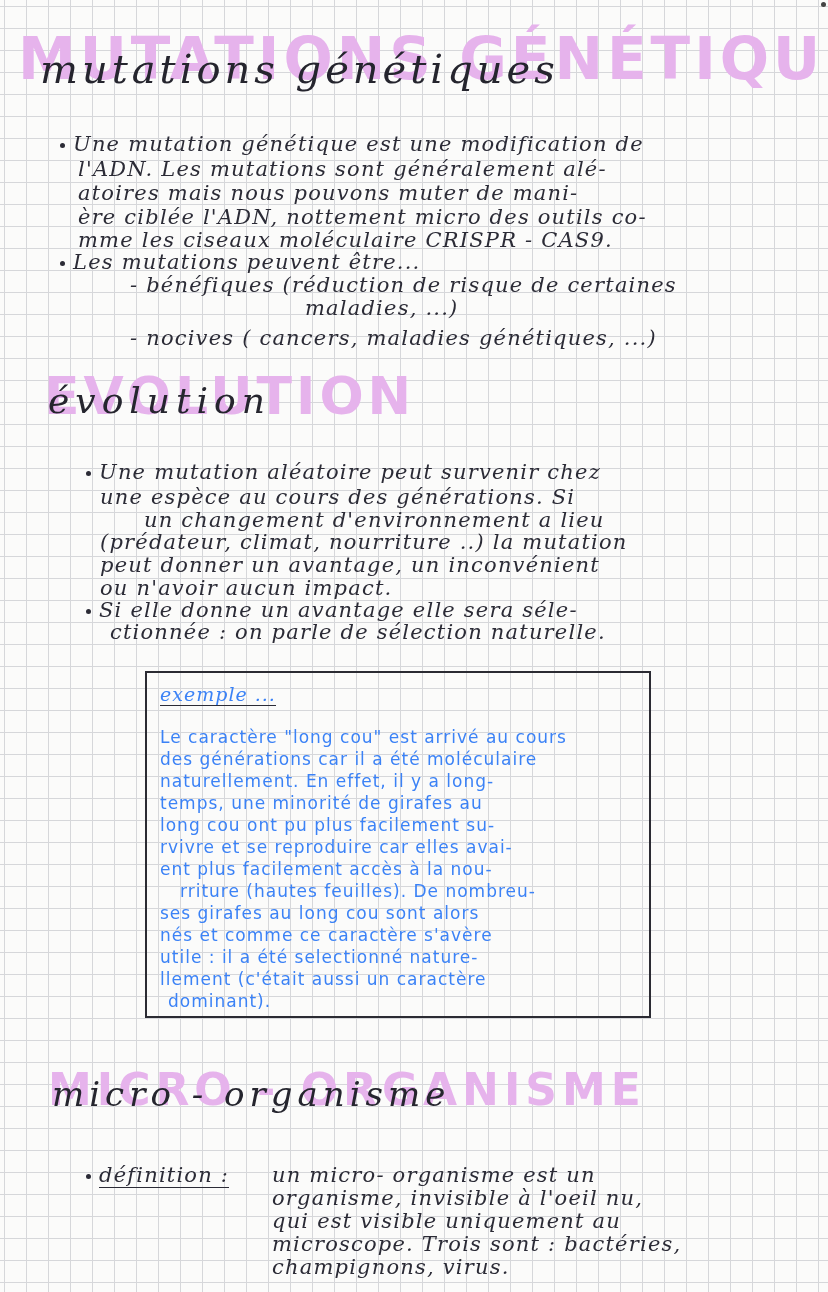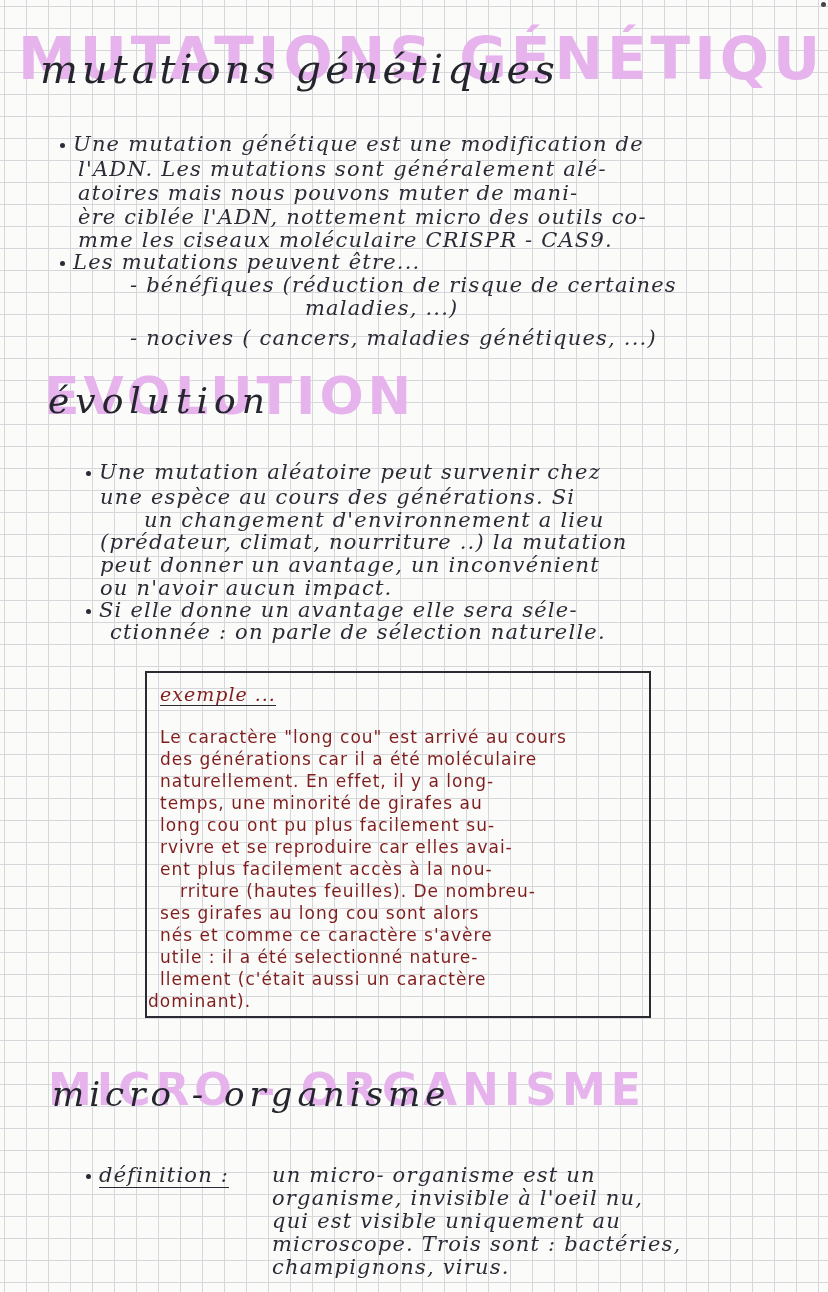--- a/index.html
+++ b/index.html
@@ -25,21 +25,21 @@
       font-style: italic; color: #25252e; white-space: nowrap;
       letter-spacing: 5px;
     }
     .text-line {
       position: absolute; white-space: nowrap; font-family: "DejaVu Serif", serif;
       font-style: italic; font-size: 21px; color: #2b2b36; letter-spacing: 1.2px;
     }
     .ul { border-bottom: 1.5px solid #2b2b36; }
     .box-text {
       position: absolute; white-space: nowrap; font-family: "DejaVu Sans", sans-serif;
-      font-size: 17px; color: #7f1d1d; letter-spacing: 1px;
+      font-size: 17px; color: #3b82f6; letter-spacing: 1px;
     }
     .example-box {
       position: absolute; left: 145px; top: 671px; width: 506px; height: 347px;
       border: 2px solid #2b2b33; box-sizing: border-box;
     }
     .bullet { display: inline-block; width: 5px; height: 5px; border-radius: 50%; background: #2b2b36; vertical-align: middle; margin-right: 8px; }
     .corner-dot { position: absolute; right: 2px; top: 2px; width: 5px; height: 5px; background: #444; border-radius: 50%; }
   </style>
 </head>
 <body>
@@ -87,21 +87,21 @@
   <div class="box-text" style="left:160px; top:771px;">naturellement. En effet, il y a long-</div>
   <div class="box-text" style="left:160px; top:793px;">temps, une minorité de girafes au</div>
   <div class="box-text" style="left:160px; top:815px;">long cou ont pu plus facilement su-</div>
   <div class="box-text" style="left:160px; top:837px;">rvivre et se reproduire car elles avai-</div>
   <div class="box-text" style="left:160px; top:859px;">ent plus facilement accès à la nou-</div>
   <div class="box-text" style="left:160px; top:881px;margin-left:20px;">rriture (hautes feuilles). De nombreu-</div>
   <div class="box-text" style="left:160px; top:903px;">ses girafes au long cou sont alors</div>
   <div class="box-text" style="left:160px; top:925px;">nés et comme ce caractère s'avère</div>
   <div class="box-text" style="left:160px; top:947px;">utile : il a été selectionné nature-</div>
   <div class="box-text" style="left:160px; top:969px;">llement (c'était aussi un caractère</div>
-  <div class="box-text" style="left:148px; top:991px;text-align:right;">dominant).</div>
+  <div class="box-text" style="left:168px; top:991px;text-align:right;">dominant).</div>
 </div>
 
 <div class="title-wrap" style="left:48px; top:1068px;">
   <div class="title-block" style="font-size:44px; letter-spacing:5px;">MICRO - ORGANISME</div>
   <div class="title-script" style="top:6px; font-size:34px; letter-spacing:5px;">micro - organisme</div>
 </div>
 
 <div>
   <div class="text-line" style="left:86px; top:1163px;"><span class="bullet"></span><span class="ul">définition :</span></div>
   <div class="text-line" style="left:272px; top:1163px;">un micro- organisme est un</div>

